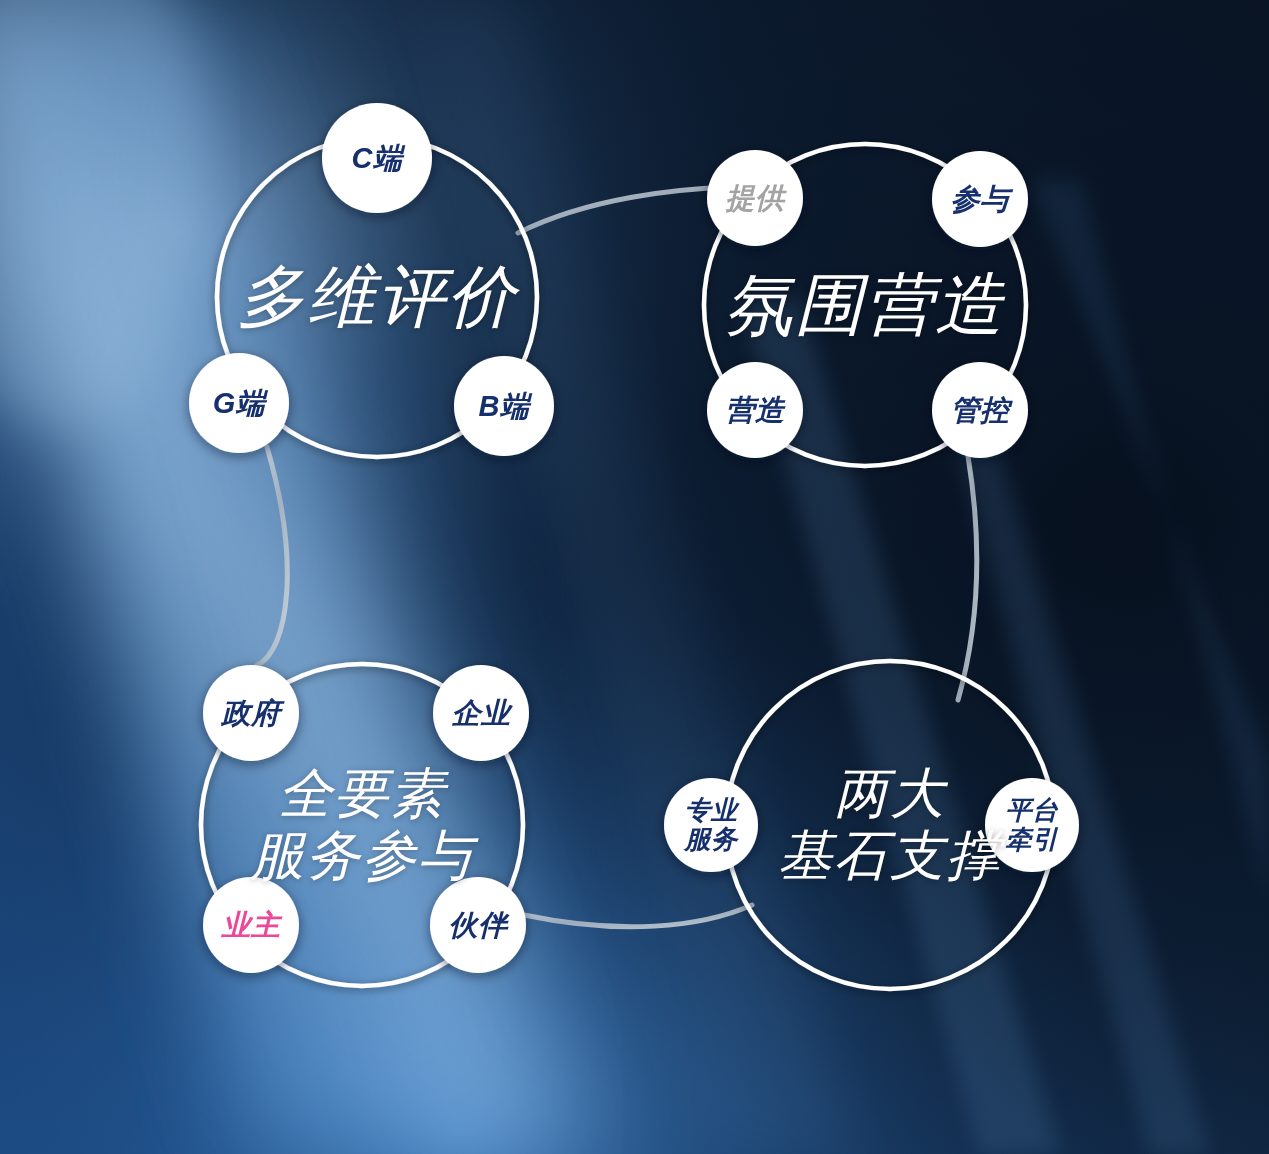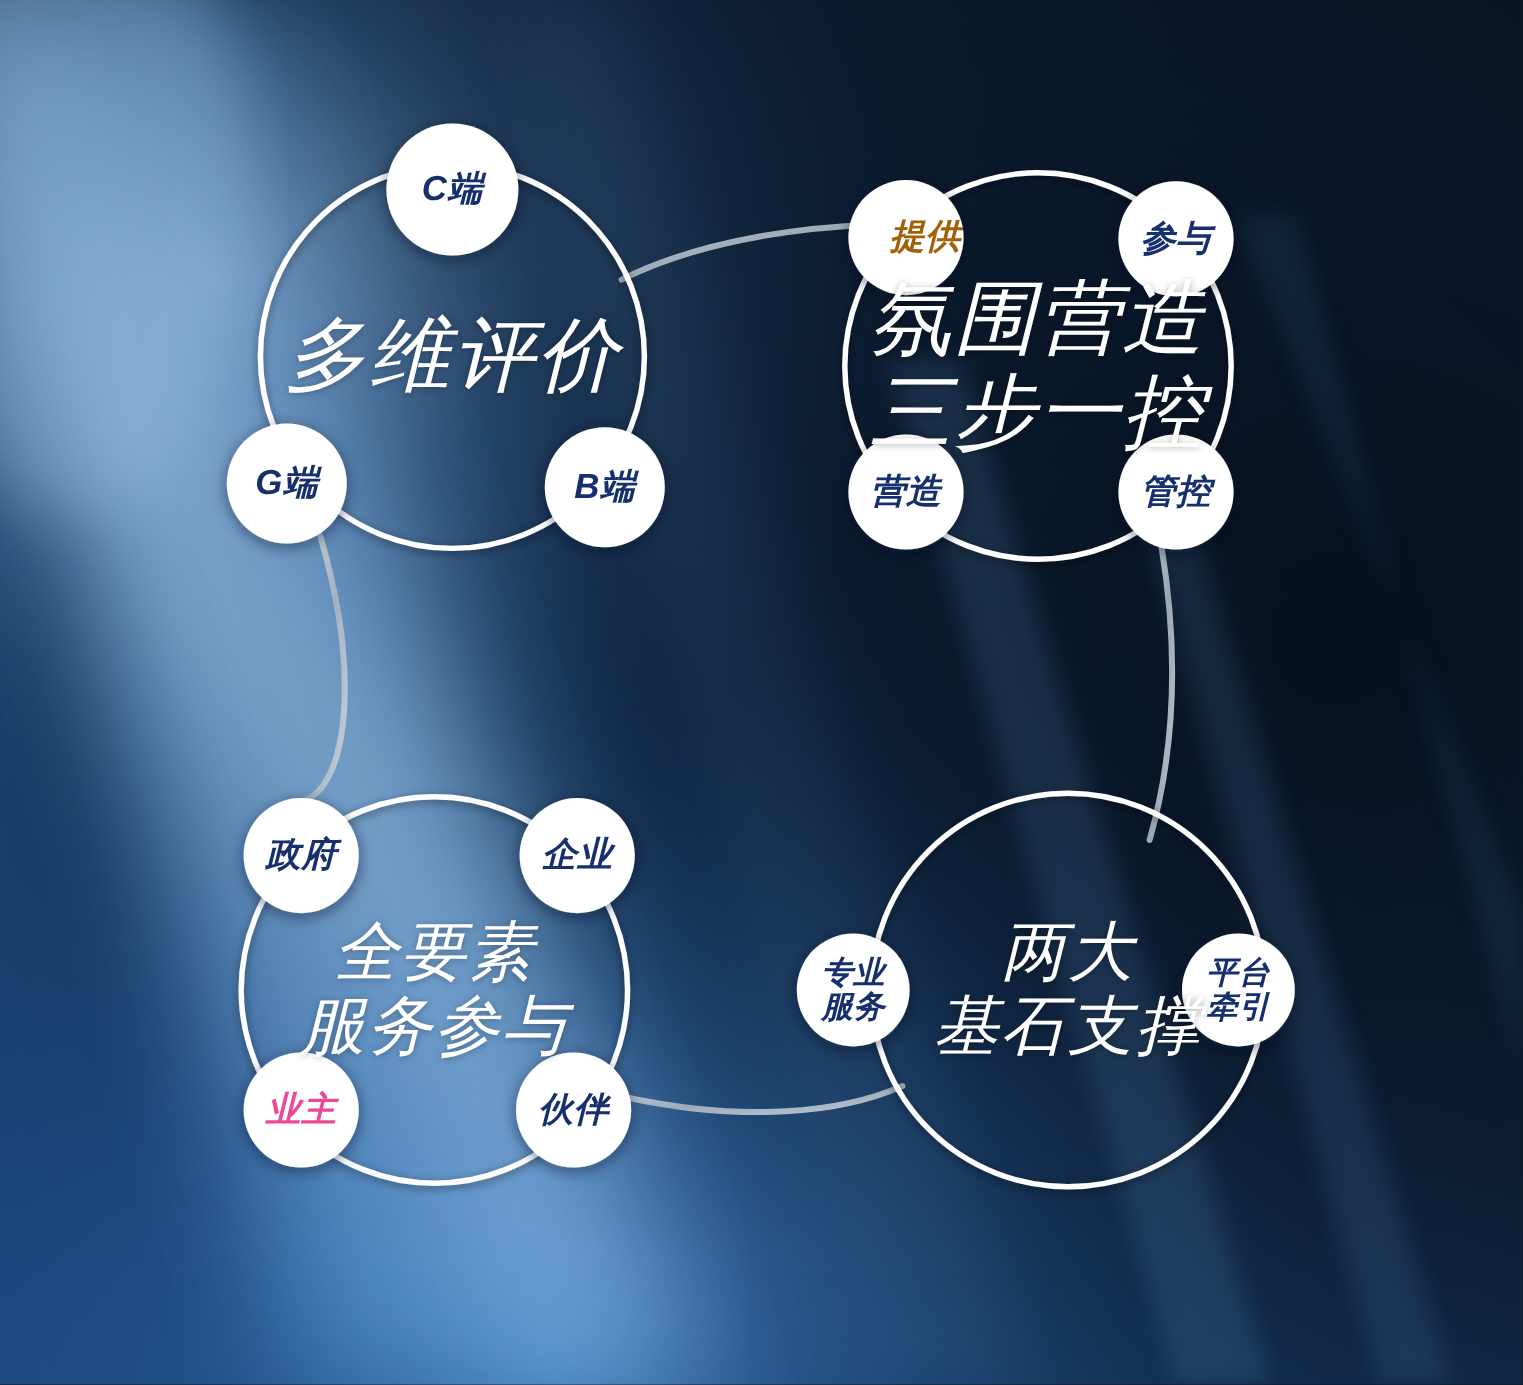--- a/index.html
+++ b/index.html
@@ -181,40 +181,39 @@
         <circle cx="1032" cy="825" r="47" fill="#ffffff" filter="url(#nodeShadow)" class="hit"></circle>
       </g>
   </svg>
 
   <div id="labels-layer">
       <div class="center-label big" style="left: 377px; top: 297px;">
         <span class="l1">多维评价</span>
       </div>
       <div class="center-label big" style="left: 865px; top: 305px;">
         <span class="l1">氛围营造</span>
-        <span class="l2">三步一控</span>
       </div>
       <div class="center-label bigger" style="left: 362px; top: 825px;">
         <span class="l1">全要素</span>
         <span class="l2">服务参与</span>
       </div>
       <div class="center-label bigger" style="left: 890px; top: 825px;">
         <span class="l1">两大</span>
         <span class="l2">基石支撑</span>
       </div>
       <div class="node-label one-line" style="left: 377px; top: 158px; color: rgb(22, 48, 110);">
         <span>C端</span>
       </div>
       <div class="node-label one-line" style="left: 239px; top: 403px; color: rgb(22, 48, 110);">
         <span>G端</span>
       </div>
       <div class="node-label one-line" style="left: 504px; top: 406px; color: rgb(22, 48, 110);">
         <span>B端</span>
       </div>
-      <div class="node-label one-line" style="left: 771px; top: 198px; color: #a16207;">
+      <div class="node-label one-line" style="left: 755px; top: 198px; color: #a3a3a3;">
         <span>提供</span>
       </div>
       <div class="node-label one-line" style="left: 980px; top: 199px; color: rgb(22, 48, 110);">
         <span>参与</span>
       </div>
       <div class="node-label one-line" style="left: 755px; top: 410px; color: rgb(22, 48, 110); text-align: center;">
         <span>营造</span>
       </div>
       <div class="node-label one-line" style="left: 980px; top: 410px; color: rgb(22, 48, 110);">
         <span>管控</span>

